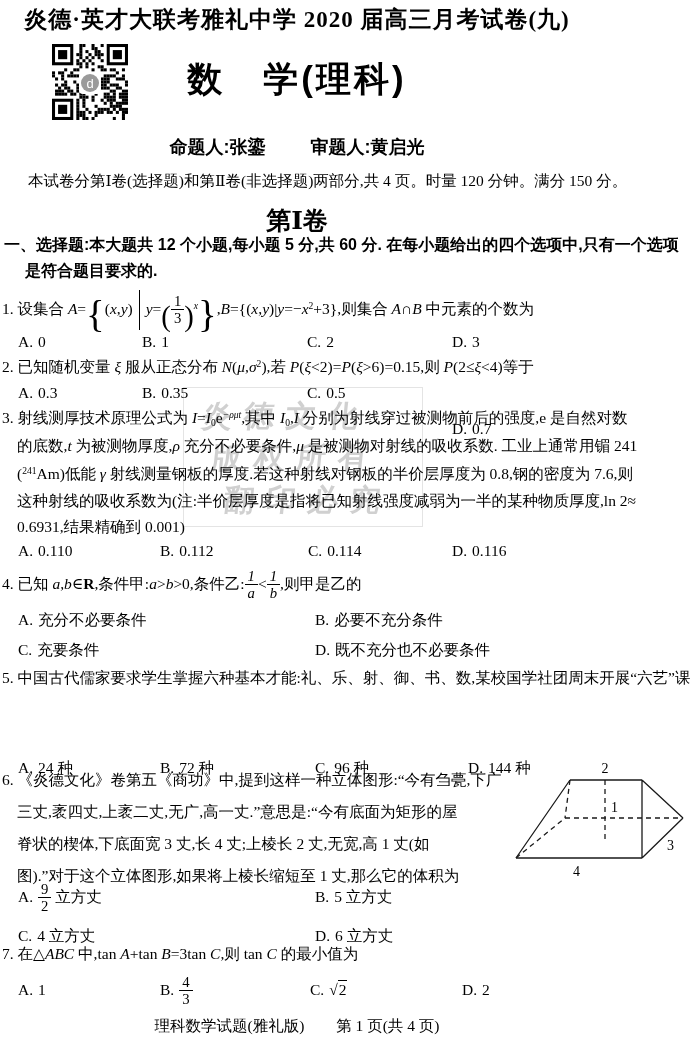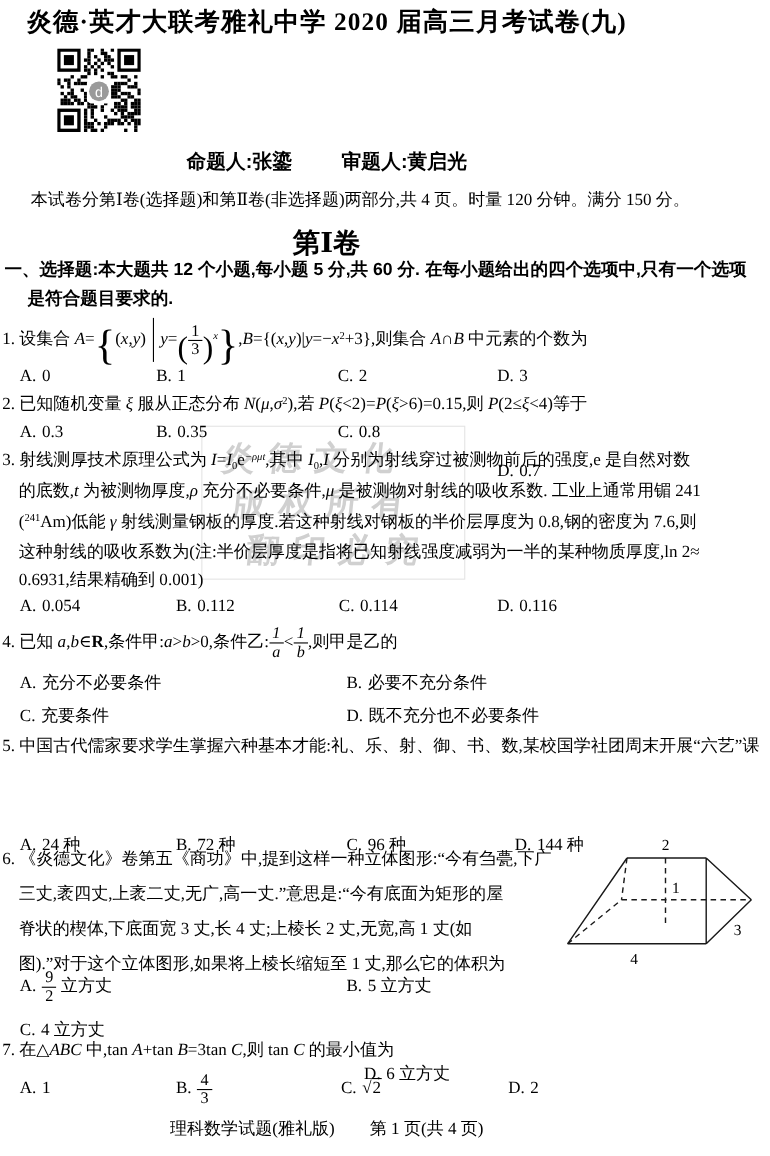--- a/index.html
+++ b/index.html
@@ -249,20 +249,21 @@
       <rect x="57.76" y="3.04" width="15.2" height="15.2" fill="#fff"></rect>
       <rect x="60.8" y="6.08" width="9.120000000000001" height="9.120000000000001" fill="#000"></rect>
       <rect x="0" y="54.72" width="21.28" height="21.28" fill="#000"></rect>
       <rect x="3.04" y="57.76" width="15.2" height="15.2" fill="#fff"></rect>
       <rect x="6.08" y="60.8" width="9.120000000000001" height="9.120000000000001" fill="#000"></rect>
       <rect x="27" y="28" width="22" height="22" rx="4" fill="#fff"></rect>
       <circle cx="38" cy="39" r="9" fill="#9a9a9a"></circle>
       <text x="38" y="44" font-size="13" fill="#fff" text-anchor="middle" font-family="Liberation Sans, sans-serif">d</text>
     </svg>
 
+  <div class="abs ctr subject hei">数　学(理科)</div>
 
   <div class="abs ctr examiners hei">
     <span>命题人:张鎏</span>
     <span>审题人:黄启光</span>
   </div>
 
   <div class="abs intro">本试卷分第Ⅰ卷(选择题)和第Ⅱ卷(非选择题)两部分,共 4 页。时量 120 分钟。满分 150 分。</div>
   <div class="abs ctr part-title">第Ⅰ卷</div>
   <div class="abs sec1 hei">一、选择题:本大题共 12 个小题,每小题 5 分,共 60 分. 在每小题给出的四个选项中,只有一个选项</div>
   <div class="abs sec2 hei">是符合题目要求的.</div>
@@ -278,34 +279,34 @@
     <span class="opt" style="left:452px;top:333px;"><span class="ol">D.</span><span><span>3</span></span></span>
   </div>
 
   <div class="qline" style="left:2px;top:357px;">
     <span>2.</span>
     <span><span>已知随机变量 </span><span class="it">ξ</span><span> 服从正态分布 </span><span class="it">N</span><span>(</span><span class="it">μ</span><span>,</span><span class="it">σ</span><span class="sp">2</span><span>),若 </span><span class="it">P</span><span>(</span><span class="it">ξ</span><span>&lt;2)=</span><span class="it">P</span><span>(</span><span class="it">ξ</span><span>&gt;6)=0.15,则 </span><span class="it">P</span><span>(2≤</span><span class="it">ξ</span><span>&lt;4)等于</span></span>
   </div>
   <div>
     <span class="opt" style="left:18px;top:384px;"><span class="ol">A.</span><span><span>0.3</span></span></span>
     <span class="opt" style="left:142px;top:384px;"><span class="ol">B.</span><span><span>0.35</span></span></span>
-    <span class="opt" style="left:307px;top:384px;"><span class="ol">C.</span><span><span>0.8</span></span></span>
+    <span class="opt" style="left:307px;top:384px;"><span class="ol">C.</span><span><span>0.5</span></span></span>
     <span class="opt" style="left:452px;top:384px;margin-top:36px;"><span class="ol">D.</span><span><span>0.7</span></span></span>
   </div>
 
   <div class="qline" style="left:2px;top:408px;">
     <span>3.</span>
     <span><span>射线测厚技术原理公式为 </span><span class="it">I</span><span>=</span><span class="it">I</span><span class="sb">0</span><span>e</span><span class="sp it">−ρμt</span><span>,其中 </span><span class="it">I</span><span class="sb">0</span><span>,</span><span class="it">I</span><span> 分别为射线穿过被测物前后的强度,e 是自然对数</span></span>
   </div>
   <div class="qline" style="left:17px;top:436px;"><span><span>的底数,</span><span class="it">t</span><span> 为被测物厚度,</span><span class="it">ρ</span><span> 充分不必要条件,</span><span class="it">μ</span><span> 是被测物对射线的吸收系数. 工业上通常用镅 241</span></span></div>
   <div class="qline" style="left:17px;top:464px;"><span><span>(</span><span class="sp">241</span><span>Am)低能 </span><span class="it">γ</span><span> 射线测量钢板的厚度.若这种射线对钢板的半价层厚度为 0.8,钢的密度为 7.6,则</span></span></div>
   <div class="qline" style="left:17px;top:491px;"><span><span>这种射线的吸收系数为(注:半价层厚度是指将已知射线强度减弱为一半的某种物质厚度,ln 2≈</span></span></div>
   <div class="qline" style="left:17px;top:517px;"><span><span>0.6931,结果精确到 0.001)</span></span></div>
   <div>
-    <span class="opt" style="left:18px;top:542px;"><span class="ol">A.</span><span><span>0.054</span></span></span>
+    <span class="opt" style="left:18px;top:542px;"><span class="ol">A.</span><span><span>0.110</span></span></span>
     <span class="opt" style="left:160px;top:542px;"><span class="ol">B.</span><span><span>0.112</span></span></span>
     <span class="opt" style="left:308px;top:542px;"><span class="ol">C.</span><span><span>0.114</span></span></span>
     <span class="opt" style="left:452px;top:542px;"><span class="ol">D.</span><span><span>0.116</span></span></span>
   </div>
 
   <div class="qline" style="left:2px;top:563px;height:42px;line-height:42px;">
     <span>4.</span>
     <span><span>已知 </span><span class="it">a</span><span>,</span><span class="it">b</span><span>∈</span><span class="bd">R</span><span>,条件甲:</span><span class="it">a</span><span>&gt;</span><span class="it">b</span><span>&gt;0,条件乙:</span><span class="fr it"><span class="n">1</span><span class="d">a</span></span><span>&lt;</span><span class="fr it"><span class="n">1</span><span class="d">b</span></span><span>,则甲是乙的</span></span>
   </div>
   <div>
@@ -344,21 +345,21 @@
       <text x="106" y="57">1</text>
       <text x="162" y="95">3</text>
       <text x="68" y="121">4</text>
     </g>
   </svg>
 
   <div>
     <span class="opt" style="left:18px;top:878px;height:38px;line-height:38px;"><span class="ol">A.</span><span><span class="fr"><span class="n">9</span><span class="d">2</span></span><span> 立方丈</span></span></span>
     <span class="opt" style="left:315px;top:878px;height:38px;line-height:38px;"><span class="ol">B.</span><span><span>5 立方丈</span></span></span>
     <span class="opt" style="left:18px;top:926px;"><span class="ol">C.</span><span><span>4 立方丈</span></span></span>
-    <span class="opt" style="left:331px;top:926px;margin-top:40px;"><span class="ol">D.</span><span><span>6 立方丈</span></span></span>
+    <span class="opt" style="left:315px;top:926px;"><span class="ol">D.</span><span><span>6 立方丈</span></span></span>
   </div>
 
   <div class="qline" style="left:2px;top:944px;">
     <span>7.</span>
     <span><span>在△</span><span class="it">ABC</span><span> 中,tan </span><span class="it">A</span><span>+tan </span><span class="it">B</span><span>=3tan </span><span class="it">C</span><span>,则 tan </span><span class="it">C</span><span> 的最小值为</span></span>
   </div>
   <div>
     <span class="opt" style="left:18px;top:972px;height:36px;line-height:36px;"><span class="ol">A.</span><span><span>1</span></span></span>
     <span class="opt" style="left:160px;top:972px;height:36px;line-height:36px;"><span class="ol">B.</span><span><span class="fr"><span class="n">4</span><span class="d">3</span></span></span></span>
     <span class="opt" style="left:310px;top:972px;height:36px;line-height:36px;"><span class="ol">C.</span><span><span>√<span class="sqv">2</span></span></span></span>

